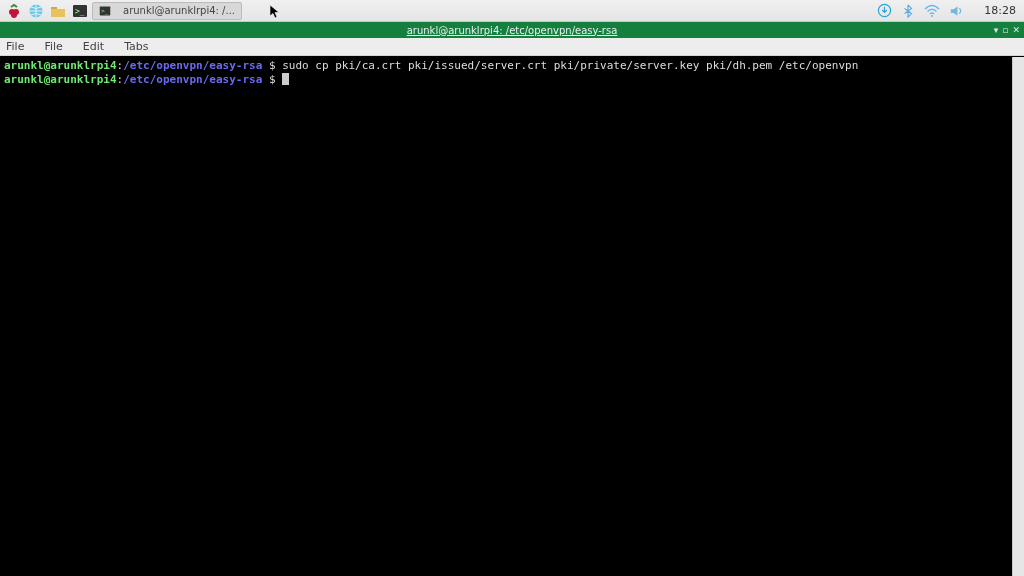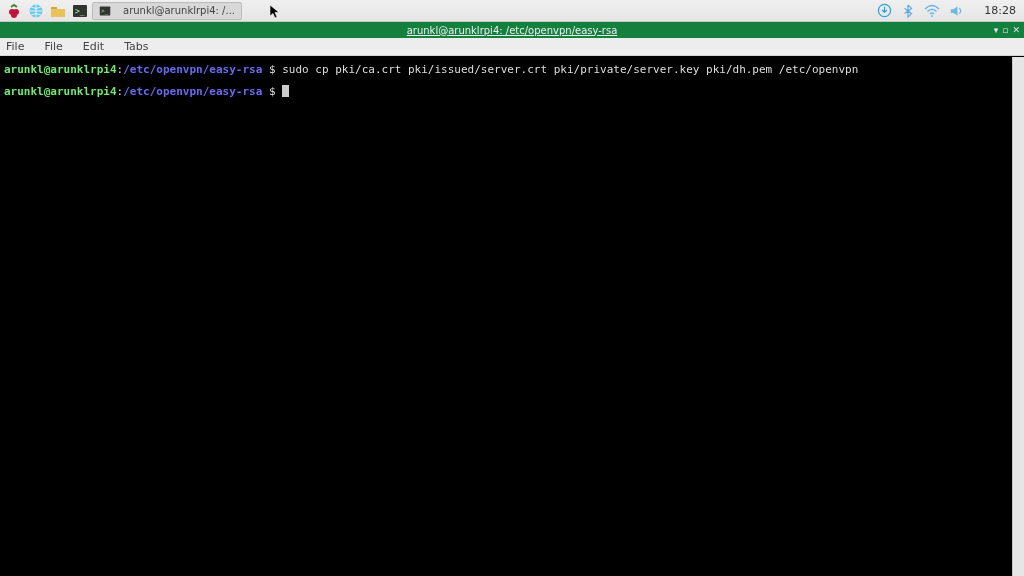--- a/index.html
+++ b/index.html
@@ -66,21 +66,21 @@
     background: #000;
     border-top: 1px solid #000;
     display: flex;
   }
   .terminal {
     flex: 1;
     background: #000;
     color: #ddd;
     font-family: "DejaVu Sans Mono", Menlo, Consolas, monospace;
     font-size: 11px;
-    line-height: 22px;
+    line-height: 14px;
     padding: 2px 4px;
     white-space: pre;
     overflow: hidden;
   }
   .scrollbar {
     width: 12px;
     background: #e6e6e6;
     border-left: 1px solid #c8c8c8;
   }
   .p-userhost { color: #6fe96f; font-weight: bold; }

